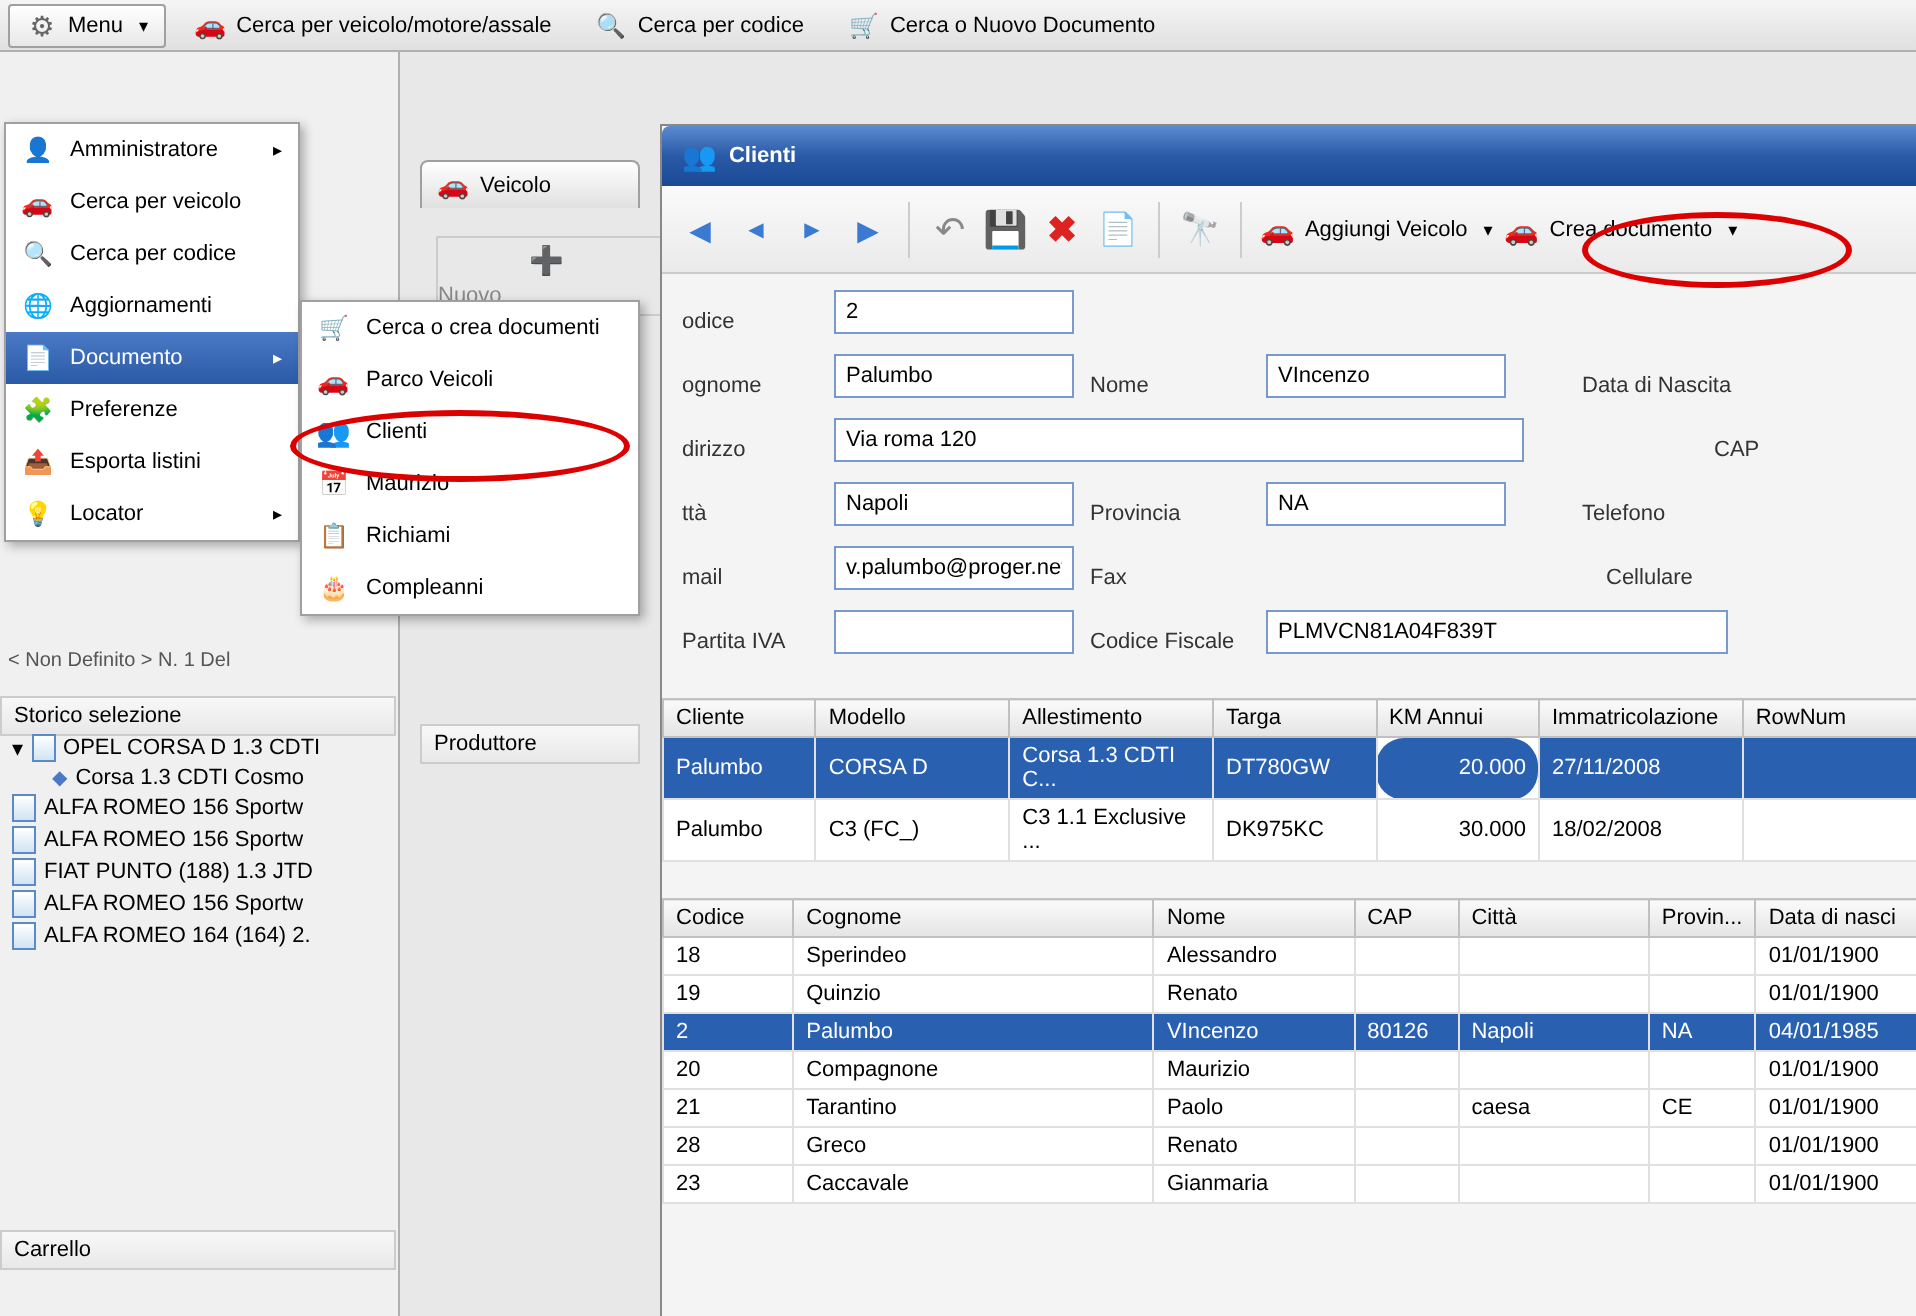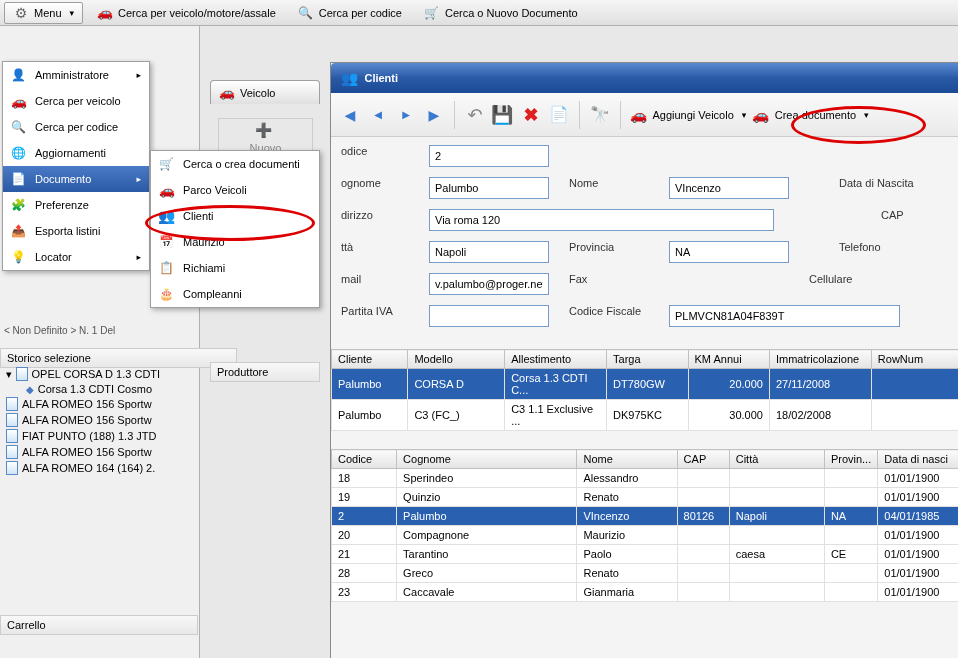--- a/index.html
+++ b/index.html
@@ -23,31 +23,31 @@
     .submenu-arrow::after { content: "▸"; margin-left: auto; font-size: 9px; }
     .submenu { top: 150px; left: 150px; width: 170px; }
     
     .highlight-ellipse { position: absolute; border: 3px solid #d00; border-radius: 50%; pointer-events: none; z-index: 200; }
     .ellipse1 { top: 205px; left: 145px; width: 170px; height: 36px; }
     .ellipse2 { top: 106px; left: 791px; width: 135px; height: 38px; }
     
     
     .left-panel { position: absolute; top: 26px; left: 0; width: 200px; bottom: 0; background: #f0f0f0; border-right: 1px solid #b0b0b0; }
     .breadcrumb { position: absolute; top: 299px; left: 4px; font-size: 10px; color: #555; }
-    .history-header { position: absolute; top: 322px; left: 0; width: 237px; background: linear-gradient(#f8f8f8, #e8e8e8); border: 1px solid #ccc; padding: 3px 6px; }
+    .history-header { position: absolute; top: 322px; left: 0; width: 198px; background: linear-gradient(#f8f8f8, #e8e8e8); border: 1px solid #ccc; padding: 3px 6px; }
     .history-tree { position: absolute; top: 340px; left: 2px; width: 194px; }
     .tree-item { display: flex; align-items: center; padding: 1px 4px; gap: 4px; white-space: nowrap; overflow: hidden; }
     .tree-item.child { padding-left: 24px; }
     .doc-icon { width: 12px; height: 14px; background: linear-gradient(#fff, #d0e4f5); border: 1px solid #5a8ac8; }
     .blue-arrow::before { content: "◆"; color: #4a7ac6; font-size: 10px; }
     .carrello-header { position: absolute; top: 589px; left: 0; width: 198px; background: linear-gradient(#f8f8f8, #e8e8e8); border: 1px solid #ccc; padding: 3px 6px; }
     
     
     .veicolo-tab { position: absolute; top: 80px; left: 210px; width: 110px; height: 24px; background: linear-gradient(#fff, #e0e0e0); border: 1px solid #a0a0a0; border-bottom: none; border-radius: 4px 4px 0 0; display: flex; align-items: center; gap: 5px; padding: 0 8px; }
-    .nuovo-btn { position: absolute; top: 118px; left: 218px; width: 95px; height: 40px; border: 1px solid #ccc; display: flex; align-items: end; justify-content: center; padding-bottom: 3px; color: #888; }
+    .nuovo-btn { position: absolute; top: 118px; left: 218px; width: 113px; height: 40px; border: 1px solid #ccc; display: flex; align-items: end; justify-content: flex-start; padding-bottom: 3px; color: #888; }
     .add-icon { position: absolute; top: 3px; left: 50%; transform: translateX(-50%); width: 20px; height: 20px; }
     .add-icon::before { content: "➕"; color: #4a4; font-size: 14px; }
     .produttore-lbl { position: absolute; top: 362px; left: 210px; width: 110px; background: linear-gradient(#f8f8f8, #e8e8e8); border: 1px solid #ccc; padding: 3px 6px; }
     
     
     .clienti-window { position: absolute; top: 62px; left: 330px; right: 0; bottom: 0; background: #f4f4f4; border-top: 1px solid #888; border-left: 1px solid #888; }
     .clienti-titlebar { height: 30px; background: linear-gradient(#5a8ad0, #2a5aa6, #1a4a96); color: #fff; display: flex; align-items: center; padding: 0 10px; font-weight: bold; gap: 6px; border-radius: 4px 0 0 0; }
     .clienti-toolbar { height: 44px; background: linear-gradient(#fafafa, #eaeaea); display: flex; align-items: center; padding: 0 8px; gap: 6px; border-bottom: 1px solid #ccc; }
     .tb-icon { width: 22px; height: 22px; display: flex; align-items: center; justify-content: center; cursor: pointer; }
     .nav-first::before { content: "◀"; color: #3a7ad0; font-size: 14px; }
@@ -56,31 +56,31 @@
     .nav-small::before { content: "◀"; color: #3a7ad0; font-size: 10px; }
     .undo::before { content: "↶"; color: #888; font-size: 18px; }
     .save::before { content: "💾"; font-size: 18px; }
     .delete::before { content: "✖"; color: #d22; font-size: 18px; font-weight: bold; }
     .new::before { content: "📄"; font-size: 16px; }
     .binoc::before { content: "🔭"; font-size: 16px; opacity: 0.5; }
     .veh-icon::before { content: "🚗"; font-size: 14px; }
     .sep { width: 1px; height: 28px; background: #ccc; margin: 0 3px; }
     
     .form-area { padding: 8px 0 8px 10px; }
-    .form-row { display: flex; align-items: flex-start; margin-bottom: 10px; gap: 20px; }
+    .form-row { display: flex; align-items: flex-end; margin-bottom: 10px; gap: 8px; }
     .lbl { width: 68px; color: #333; }
     .lbl2 { width: 80px; color: #333; }
     .lbl3 { color: #333; }
     input.fld { border: 1px solid #7a9acc; padding: 3px 5px; background: #fff; height: 22px; }
     
     .grid { border-collapse: collapse; width: 100%; background: #fff; }
     .grid th { background: linear-gradient(#fafafa, #e4e4e4); border: 1px solid #c0c0c0; padding: 3px 6px; text-align: left; font-weight: normal; }
     .grid td { border: 1px solid #e0e0e0; padding: 3px 6px; }
     .grid tr.selected td { background: #2a60b0; color: #fff; }
-    .grid td.num { text-align: right; }
+    .grid td.num { text-align: right; border-radius: 14px; }
     .grid-wrap { margin: 4px 0 18px 0; overflow-x: hidden; }
     .grid.g2 th:last-child, .grid.g2 td:last-child { border-right: none; }
     .grid.g1 th:last-child, .grid.g1 td:last-child { border-right: none; }
     
     .users-icon::before { content: "👥"; font-size: 14px; }
     .user-icon::before { content: "👤"; font-size: 12px; }
     .globe-icon::before { content: "🌐"; font-size: 12px; }
     .doc-icon2::before { content: "📄"; font-size: 12px; }
     .pref-icon::before { content: "🧩"; font-size: 12px; }
     .export-icon::before { content: "📤"; font-size: 12px; }
@@ -275,21 +275,21 @@
       <input class="fld" style="width: 120px;" value="Napoli">
       <span class="lbl2">Provincia</span>
       <input class="fld" style="width: 120px;" value="NA">
       <span class="lbl3" style="margin-left:30px">Telefono</span>
     </div>
     <div class="form-row">
       <span class="lbl">mail</span>
       <input class="fld" style="width: 120px;" value="v.palumbo@proger.net">
       <span class="lbl2">Fax</span>
       <span style="width:120px"></span>
-      <span class="lbl3" style="">Cellulare</span>
+      <span class="lbl3" style="margin-left:42px">Cellulare</span>
     </div>
     <div class="form-row">
       <span class="lbl">Partita IVA</span>
       <input class="fld" style="width: 120px;" value="">
       <span class="lbl2">Codice Fiscale</span>
       <input class="fld" style="width: 231px;" value="PLMVCN81A04F839T">
     </div>
   </div>
 
   <div class="grid-wrap">

